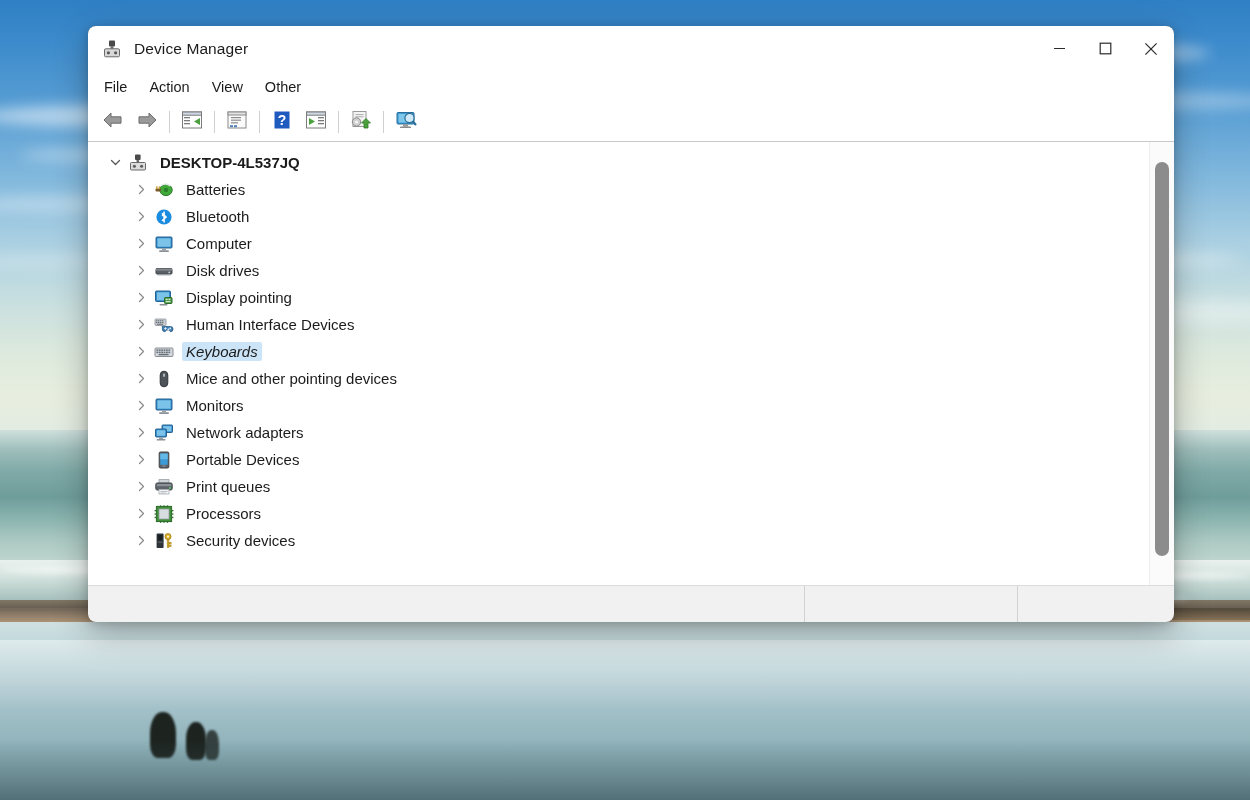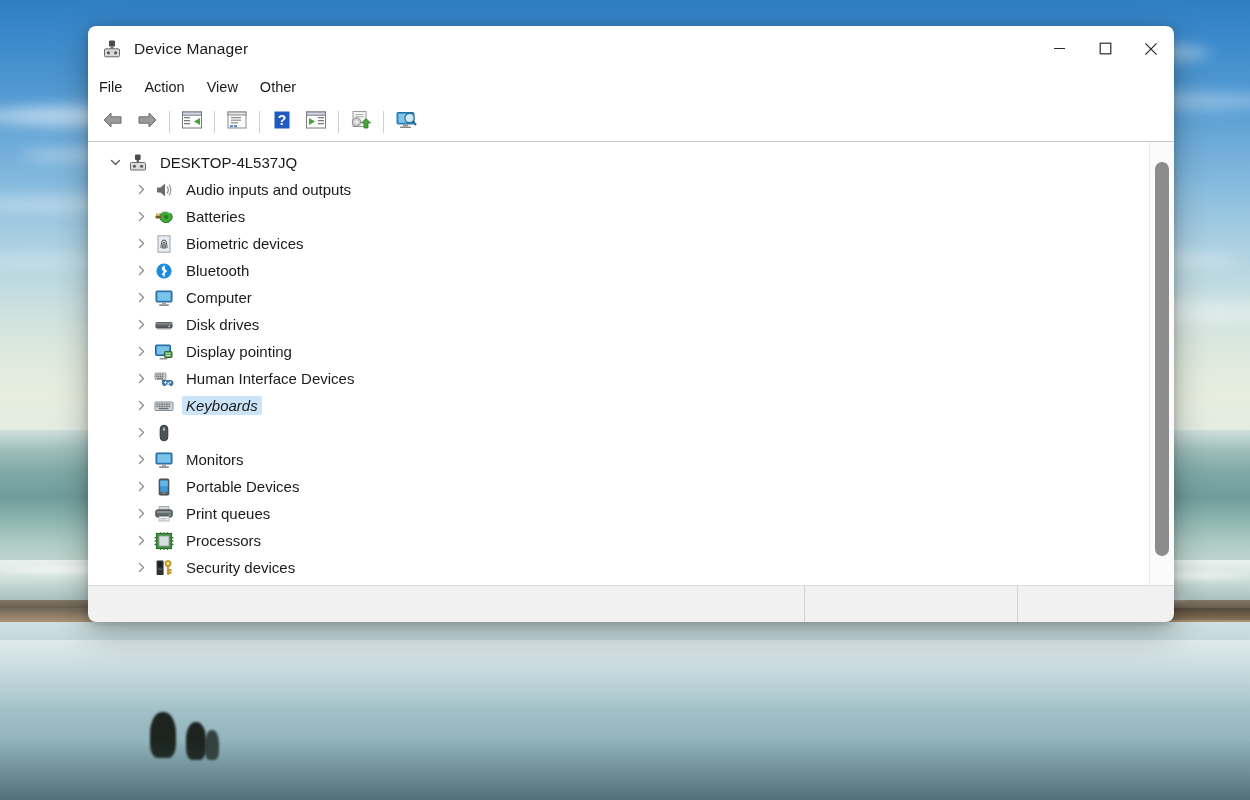--- a/index.html
+++ b/index.html
@@ -93,20 +93,21 @@
   .title-text{
     margin-left:12px;font-size:15.5px;color:#1b1b1b;letter-spacing:.1px;
   }
   .wincontrols{position:absolute;right:0;top:0;height:45px;display:flex;}
   .wc{width:46px;height:45px;display:flex;align-items:center;justify-content:center;}
   .wc svg{display:block;}
 
   
   .menubar{
     height:32px;flex:0 0 32px;background:#ffffff;display:flex;align-items:center;
+    padding-left:5px;
   }
   .menu-item{
     font-size:14.5px;color:#1b1b1b;padding:4px 11px;border-radius:3px;cursor:default;
   }
 
   
   .toolbar{
     height:38px;flex:0 0 38px;background:#ffffff;
     display:flex;align-items:center;padding-left:8px;
     border-bottom:1px solid #c8c8c8;
@@ -138,21 +139,21 @@
   .node .twisty{
     width:26px;flex:0 0 26px;display:flex;align-items:center;justify-content:center;
     color:#6b6b6b;
   }
   .node .nicon{
     width:20px;flex:0 0 20px;height:18px;position:relative;margin-right:8px;
   }
   .node .nlabel{
     font-size:15px;color:#1b1b1b;white-space:nowrap;padding:1px 4px;border-radius:2px;
   }
-  .node.root{padding-left:14px;}
+  .node.root{padding-left:14px;font-weight:bold;}
   .node.child{padding-left:40px;}
   .node.selected .nlabel{background:#cce4f7;font-style:italic;}
 
   
   .statusbar{
     height:36px;flex:0 0 36px;background:#f1f1f1;border-top:1px solid #dcdcdc;
     display:flex;align-items:stretch;
   }
   .sb-seg{font-size:12px;color:#333;display:flex;align-items:center;padding:0 8px;}
   .sb-seg.main{flex:1 1 auto;}
@@ -354,71 +355,40 @@
             <rect x="7" y="0.5" width="5.6" height="5.6" rx="1" fill="#4a4a4a"></rect>
             <rect x="8.5" y="6" width="2.6" height="2.6" fill="#6e6e6e"></rect>
             <rect x="2.5" y="8.5" width="15" height="7.5" rx="1" fill="#dcdcdc" stroke="#6a6a6a" stroke-width="1"></rect>
             <circle cx="6.4" cy="12.3" r="1.5" fill="#5a5a5a"></circle>
             <circle cx="13.6" cy="12.3" r="1.5" fill="#5a5a5a"></circle>
           </svg>
         </div>
         <div class="nlabel">DESKTOP-4L537JQ</div>
       </div>
 
-      <div class="node child">
-        <div class="twisty">
-          <svg width="11" height="11" viewBox="0 0 11 11">
-              <path d="M3.5 1.5 L7.5 5.5 L3.5 9.5" fill="none" stroke="#8a8a8a" stroke-width="1.2" stroke-linecap="round" stroke-linejoin="round"></path>
-            </svg>
-        </div>
-        <div class="nicon">
-          <svg class="ic" viewBox="0 0 20 18">
-            <path d="M3 6.5 L6.5 6.5 L11 2.5 L11 15.5 L6.5 11.5 L3 11.5 Z" fill="#6d6d6d"></path>
-            <path d="M13 5.5 Q15.6 9 13 12.5" fill="none" stroke="#8a8a8a" stroke-width="1.2"></path>
-            <path d="M15 3.6 Q18.6 9 15 14.4" fill="none" stroke="#9a9a9a" stroke-width="1.2"></path>
-          </svg>
-        </div>
-        <div class="nlabel">Audio inputs and outputs</div>
-      </div>
 
       <div class="node child">
         <div class="twisty">
           <svg width="11" height="11" viewBox="0 0 11 11">
               <path d="M3.5 1.5 L7.5 5.5 L3.5 9.5" fill="none" stroke="#8a8a8a" stroke-width="1.2" stroke-linecap="round" stroke-linejoin="round"></path>
             </svg>
         </div>
         <div class="nicon">
           <svg class="ic" viewBox="0 0 20 18">
             <ellipse cx="12" cy="9" rx="6.2" ry="5.6" fill="#3faa3a" stroke="#2a7a26" stroke-width="1"></ellipse>
             <path d="M7 4.5 Q12 1.2 16.5 5" fill="none" stroke="#eaeaea" stroke-width="1.6"></path>
             <rect x="1.5" y="7.6" width="5.5" height="3" rx="1" fill="#7a5b2a"></rect>
             <rect x="2" y="5.4" width="1.6" height="2.6" fill="#caa23c"></rect>
             <rect x="4.6" y="5.4" width="1.6" height="2.6" fill="#caa23c"></rect>
             <circle cx="12" cy="9" r="2.2" fill="#2c7f2a"></circle>
           </svg>
         </div>
         <div class="nlabel">Batteries</div>
       </div>
 
-      <div class="node child">
-        <div class="twisty">
-          <svg width="11" height="11" viewBox="0 0 11 11">
-              <path d="M3.5 1.5 L7.5 5.5 L3.5 9.5" fill="none" stroke="#8a8a8a" stroke-width="1.2" stroke-linecap="round" stroke-linejoin="round"></path>
-            </svg>
-        </div>
-        <div class="nicon">
-          <svg class="ic" viewBox="0 0 20 18">
-            <rect x="4" y="0.8" width="12" height="16.4" fill="#e8edf2" stroke="#9aa4ae" stroke-width="1"></rect>
-            <path d="M7 13 Q7 5 10 5 Q13 5 13 13" fill="none" stroke="#5a5a5a" stroke-width="1.1"></path>
-            <path d="M8.6 13.5 Q8.6 7 10 7 Q11.4 7 11.4 13.5" fill="none" stroke="#5a5a5a" stroke-width="1.1"></path>
-            <path d="M10 9 L10 13.8" fill="none" stroke="#5a5a5a" stroke-width="1.1"></path>
-          </svg>
-        </div>
-        <div class="nlabel">Biometric devices</div>
-      </div>
 
       <div class="node child">
         <div class="twisty">
           <svg width="11" height="11" viewBox="0 0 11 11">
               <path d="M3.5 1.5 L7.5 5.5 L3.5 9.5" fill="none" stroke="#8a8a8a" stroke-width="1.2" stroke-linecap="round" stroke-linejoin="round"></path>
             </svg>
         </div>
         <div class="nicon">
           <svg class="ic" viewBox="0 0 20 18">
             <circle cx="10" cy="9" r="7.6" fill="#1b8be0"></circle>
@@ -548,39 +518,58 @@
           <svg width="11" height="11" viewBox="0 0 11 11">
               <path d="M3.5 1.5 L7.5 5.5 L3.5 9.5" fill="none" stroke="#8a8a8a" stroke-width="1.2" stroke-linecap="round" stroke-linejoin="round"></path>
             </svg>
         </div>
         <div class="nicon">
           <svg class="ic" viewBox="0 0 20 18">
             <rect x="6.2" y="1.2" width="7.6" height="15.6" rx="3.8" fill="#4d5358" stroke="#31363a" stroke-width="1"></rect>
             <rect x="9.4" y="3.4" width="1.3" height="3.4" rx=".6" fill="#e7ebee"></rect>
           </svg>
         </div>
+        <div class="nlabel">Mice and other pointing devices</div>
       </div>
 
       <div class="node child">
         <div class="twisty">
           <svg width="11" height="11" viewBox="0 0 11 11">
               <path d="M3.5 1.5 L7.5 5.5 L3.5 9.5" fill="none" stroke="#8a8a8a" stroke-width="1.2" stroke-linecap="round" stroke-linejoin="round"></path>
             </svg>
         </div>
         <div class="nicon">
           <svg class="ic" viewBox="0 0 20 18">
             <rect x="2" y="2" width="16" height="11" rx="1" fill="#2f86c8" stroke="#26628f" stroke-width="1"></rect>
             <rect x="3.4" y="3.3" width="13.2" height="8.4" fill="#7cc3ea"></rect>
             <rect x="8" y="13.4" width="4" height="1.8" fill="#9aa0a5"></rect>
             <rect x="5" y="15.2" width="10" height="1.7" rx=".8" fill="#8a9095"></rect>
           </svg>
         </div>
         <div class="nlabel">Monitors</div>
       </div>
 
+      <div class="node child">
+        <div class="twisty">
+          <svg width="11" height="11" viewBox="0 0 11 11">
+              <path d="M3.5 1.5 L7.5 5.5 L3.5 9.5" fill="none" stroke="#8a8a8a" stroke-width="1.2" stroke-linecap="round" stroke-linejoin="round"></path>
+            </svg>
+        </div>
+        <div class="nicon">
+          <svg class="ic" viewBox="0 0 20 18">
+            <rect x="8" y="1" width="10.5" height="7.5" rx=".8" fill="#2f86c8" stroke="#26628f" stroke-width="1"></rect>
+            <rect x="9.1" y="2.1" width="8.3" height="5.3" fill="#7cc3ea"></rect>
+            <rect x="1.5" y="5" width="11" height="8" rx="1" fill="#2f86c8" stroke="#26628f" stroke-width="1"></rect>
+            <rect x="2.8" y="6.2" width="8.4" height="5.6" fill="#7cc3ea"></rect>
+            <rect x="5" y="13.4" width="4" height="1.6" fill="#9aa0a5"></rect>
+            <rect x="2.6" y="15" width="8.8" height="1.6" rx=".7" fill="#8a9095"></rect>
+          </svg>
+        </div>
+        <div class="nlabel">Network adapters</div>
+      </div>
 
 
       <div class="node child">
         <div class="twisty">
           <svg width="11" height="11" viewBox="0 0 11 11">
               <path d="M3.5 1.5 L7.5 5.5 L3.5 9.5" fill="none" stroke="#8a8a8a" stroke-width="1.2" stroke-linecap="round" stroke-linejoin="round"></path>
             </svg>
         </div>
         <div class="nicon">
           <svg class="ic" viewBox="0 0 20 18">

